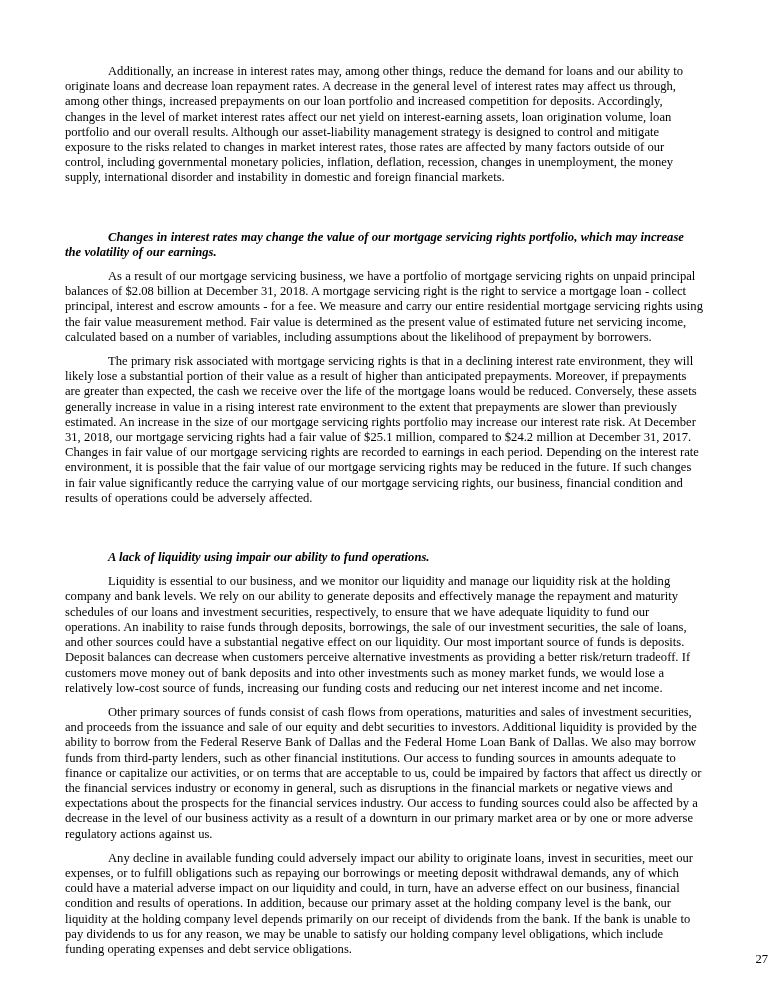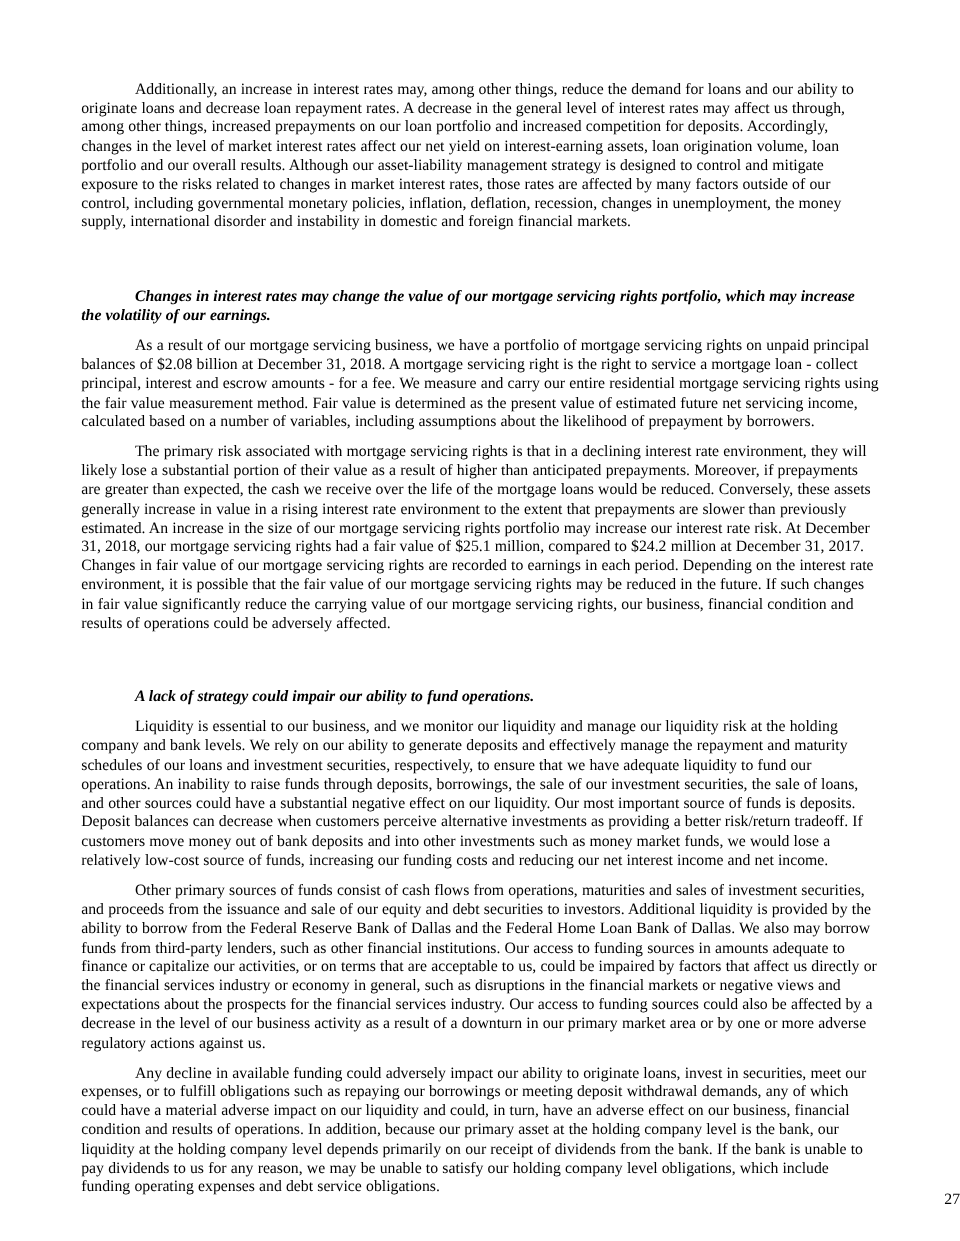--- a/index.html
+++ b/index.html
@@ -48,21 +48,21 @@
 <div class="page">
 
   <p class="para">Additionally, an increase in interest rates may, among other things, reduce the demand for loans and our ability to originate loans and decrease loan repayment rates. A decrease in the general level of interest rates may affect us through, among other things, increased prepayments on our loan portfolio and increased competition for deposits. Accordingly, changes in the level of market interest rates affect our net yield on interest-earning assets, loan origination volume, loan portfolio and our overall results. Although our asset-liability management strategy is designed to control and mitigate exposure to the risks related to changes in market interest rates, those rates are affected by many factors outside of our control, including governmental monetary policies, inflation, deflation, recession, changes in unemployment, the money supply, international disorder and instability in domestic and foreign financial markets.</p>
 
   <p class="para heading">Changes in interest rates may change the value of our mortgage servicing rights portfolio, which may increase the volatility of our earnings.</p>
 
   <p class="para">As a result of our mortgage servicing business, we have a portfolio of mortgage servicing rights on unpaid principal balances of $2.08 billion at December 31, 2018. A mortgage servicing right is the right to service a mortgage loan - collect principal, interest and escrow amounts - for a fee. We measure and carry our entire residential mortgage servicing rights using the fair value measurement method. Fair value is determined as the present value of estimated future net servicing income, calculated based on a number of variables, including assumptions about the likelihood of prepayment by borrowers.</p>
 
   <p class="para">The primary risk associated with mortgage servicing rights is that in a declining interest rate environment, they will likely lose a substantial portion of their value as a result of higher than anticipated prepayments. Moreover, if prepayments are greater than expected, the cash we receive over the life of the mortgage loans would be reduced. Conversely, these assets generally increase in value in a rising interest rate environment to the extent that prepayments are slower than previously estimated. An increase in the size of our mortgage servicing rights portfolio may increase our interest rate risk. At December 31, 2018, our mortgage servicing rights had a fair value of $25.1 million, compared to $24.2 million at December 31, 2017. Changes in fair value of our mortgage servicing rights are recorded to earnings in each period. Depending on the interest rate environment, it is possible that the fair value of our mortgage servicing rights may be reduced in the future. If such changes in fair value significantly reduce the carrying value of our mortgage servicing rights, our business, financial condition and results of operations could be adversely affected.</p>
 
-  <p class="para heading">A lack of strategy could impair our ability to fund operations.</p>
+  <p class="para heading">A lack of liquidity using impair our ability to fund operations.</p>
 
   <p class="para">Liquidity is essential to our business, and we monitor our liquidity and manage our liquidity risk at the holding company and bank levels. We rely on our ability to generate deposits and effectively manage the repayment and maturity schedules of our loans and investment securities, respectively, to ensure that we have adequate liquidity to fund our operations. An inability to raise funds through deposits, borrowings, the sale of our investment securities, the sale of loans, and other sources could have a substantial negative effect on our liquidity. Our most important source of funds is deposits. Deposit balances can decrease when customers perceive alternative investments as providing a better risk/return tradeoff. If customers move money out of bank deposits and into other investments such as money market funds, we would lose a relatively low-cost source of funds, increasing our funding costs and reducing our net interest income and net income.</p>
 
   <p class="para">Other primary sources of funds consist of cash flows from operations, maturities and sales of investment securities, and proceeds from the issuance and sale of our equity and debt securities to investors. Additional liquidity is provided by the ability to borrow from the Federal Reserve Bank of Dallas and the Federal Home Loan Bank of Dallas. We also may borrow funds from third-party lenders, such as other financial institutions. Our access to funding sources in amounts adequate to finance or capitalize our activities, or on terms that are acceptable to us, could be impaired by factors that affect us directly or the financial services industry or economy in general, such as disruptions in the financial markets or negative views and expectations about the prospects for the financial services industry. Our access to funding sources could also be affected by a decrease in the level of our business activity as a result of a downturn in our primary market area or by one or more adverse regulatory actions against us.</p>
 
   <p class="para">Any decline in available funding could adversely impact our ability to originate loans, invest in securities, meet our expenses, or to fulfill obligations such as repaying our borrowings or meeting deposit withdrawal demands, any of which could have a material adverse impact on our liquidity and could, in turn, have an adverse effect on our business, financial condition and results of operations. In addition, because our primary asset at the holding company level is the bank, our liquidity at the holding company level depends primarily on our receipt of dividends from the bank. If the bank is unable to pay dividends to us for any reason, we may be unable to satisfy our holding company level obligations, which include funding operating expenses and debt service obligations.</p>
 
   <div class="page-number">27</div>
 
 </div>

